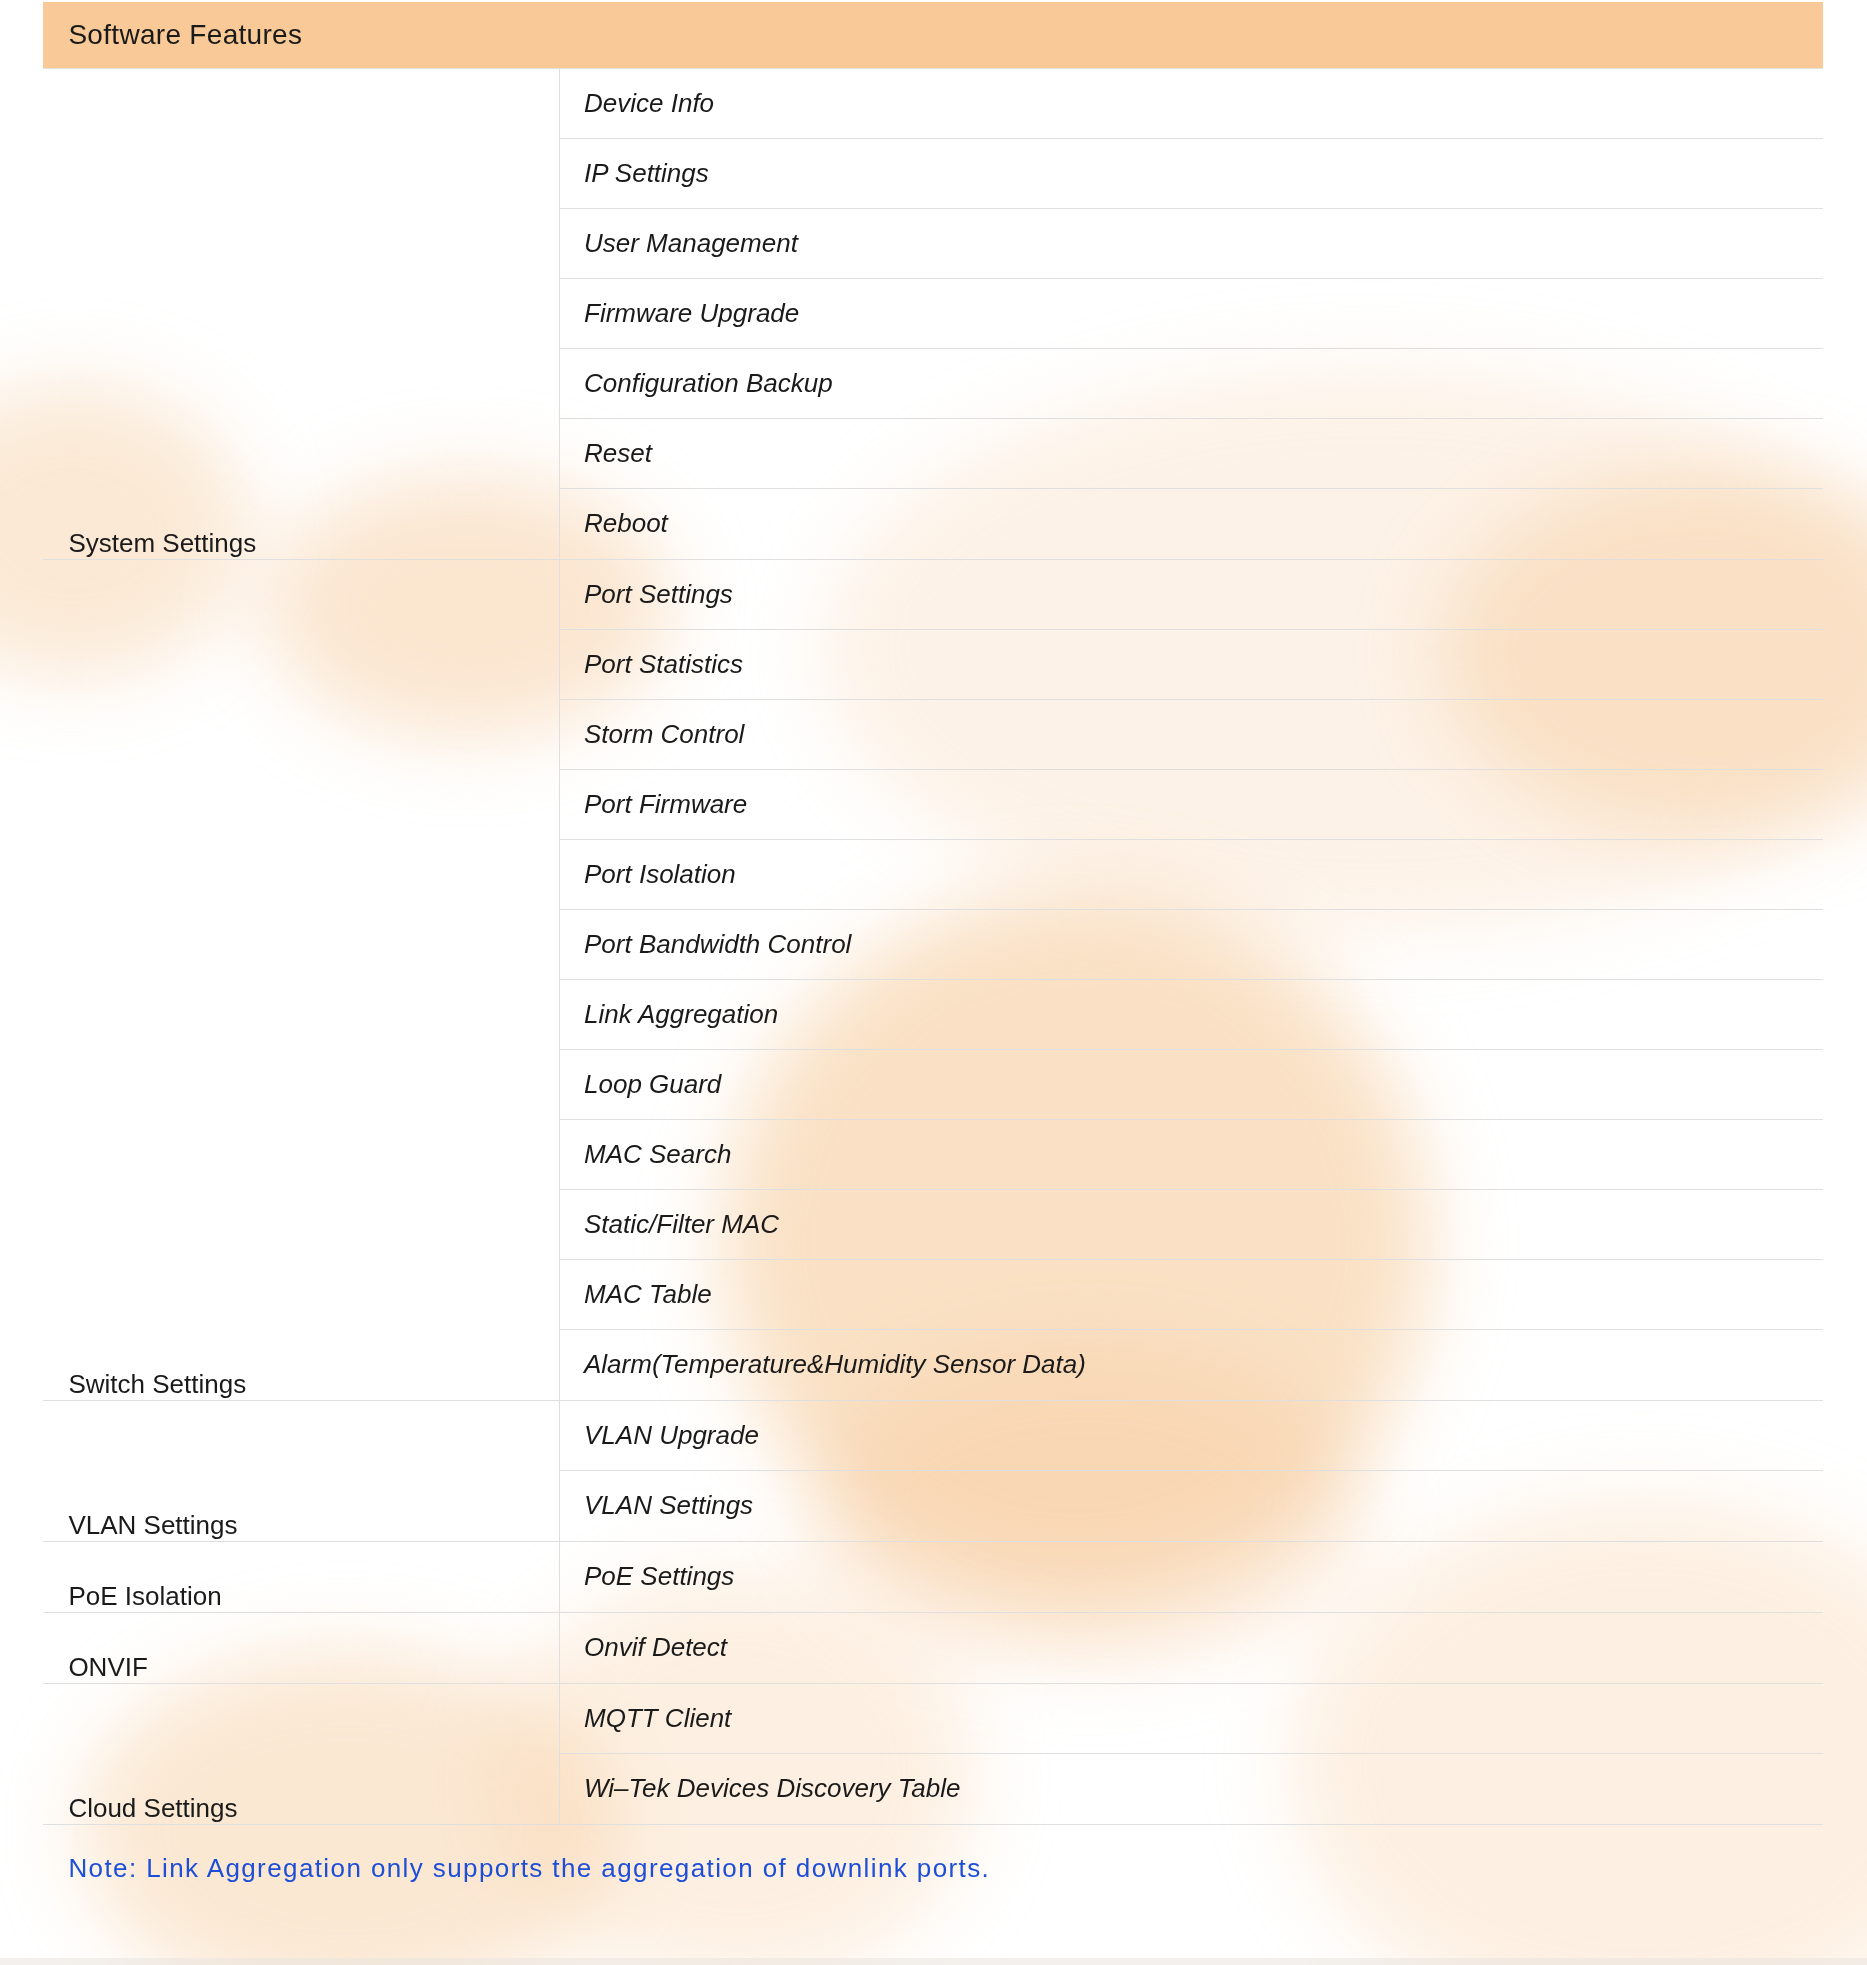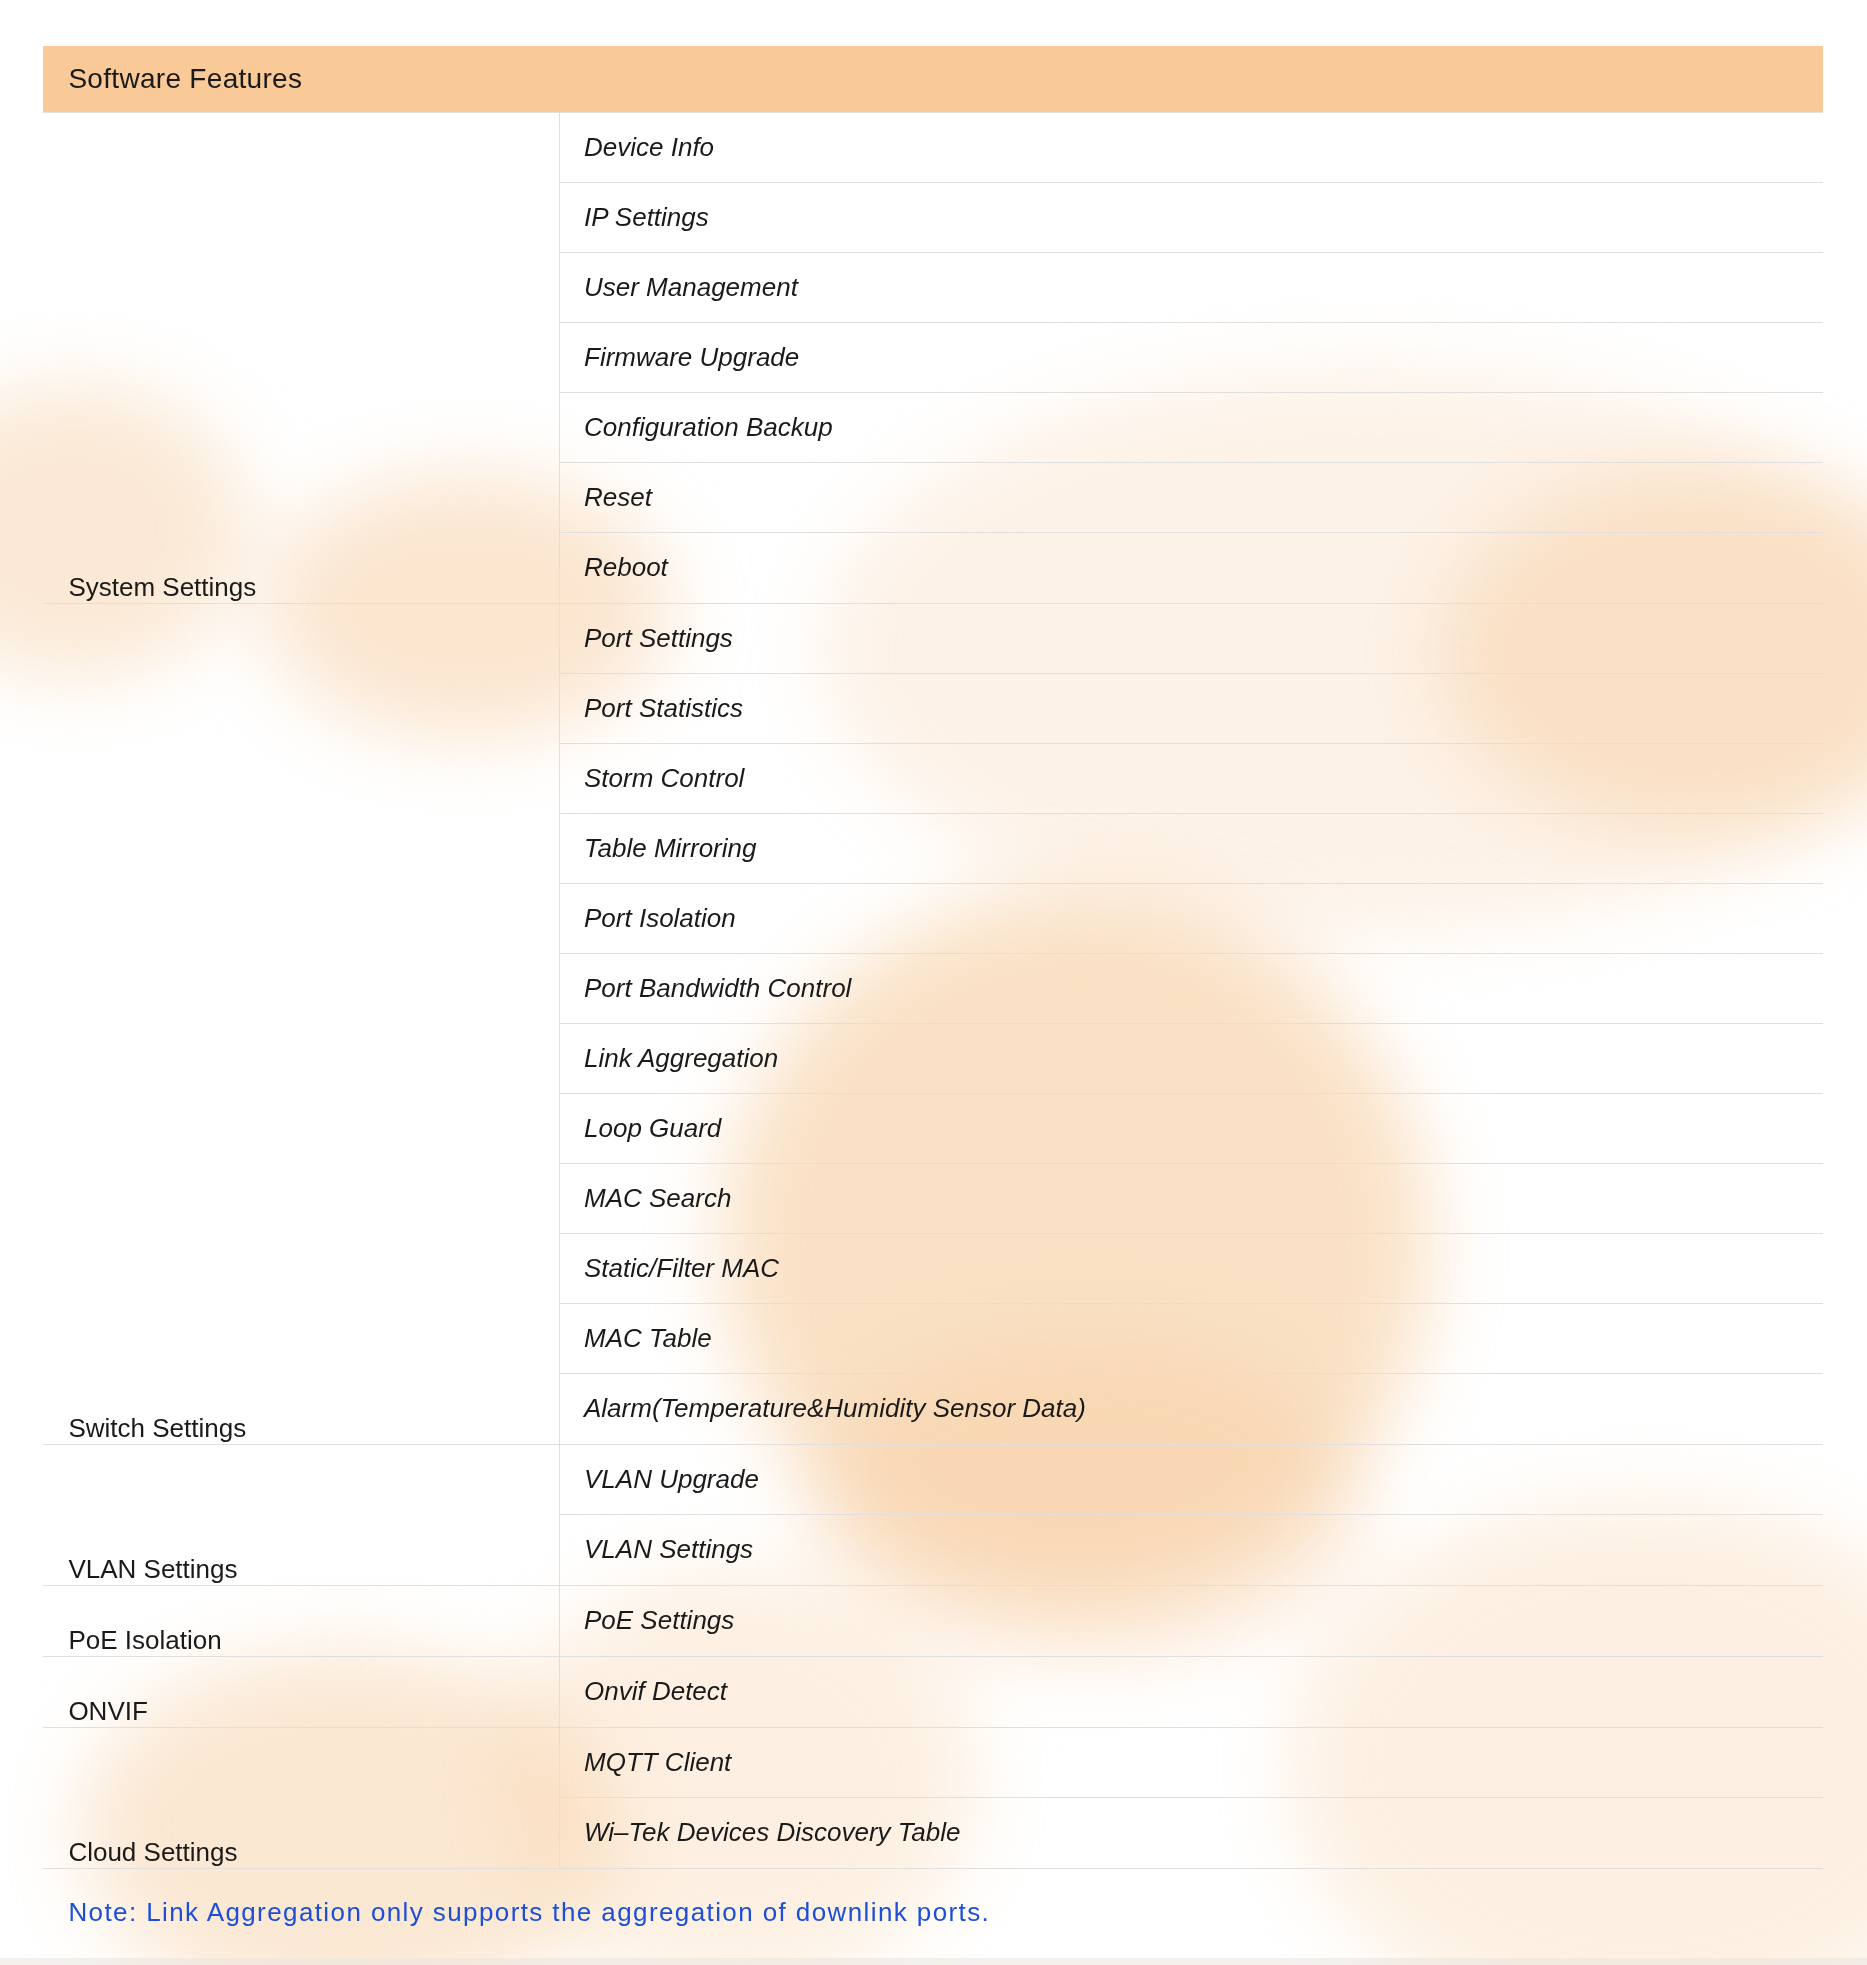--- a/index.html
+++ b/index.html
@@ -22,21 +22,21 @@
   .b4 { left: 1440px; top: 469px;  width: 537px;  height: 367px;  background: rgba(246,199,150,0.42); }
   .b5 { left: 723px; top: 892px; width: 706px; height: 706px; background: rgba(245,195,140,0.50); }
   .b6 { left: 819px; top: 1344px; width: 537px;  height: 316px;  background: rgba(246,199,150,0.35); }
   .b7 { left: 79px;  top: 1649px; width: 537px;  height: 362px;  background: rgba(246,199,150,0.42); }
   .b8 { left: 1288px; top: 1497px; width: 706px; height: 537px;  background: rgba(247,205,160,0.30); }
   .b9 { left: 497px;  top: 1570px; width: 480px;  height: 418px;  background: rgba(247,205,160,0.30); }
   .bottom-strip { position: absolute; left: 0; bottom: 0; width: 100%; height: 6.8px;
                   background: #e9e4de; opacity: 0.55; z-index: 2; }
 
   
-  .sheet { position: absolute; left: 43px; top: 1.7px; width: 1780px; z-index: 1; margin-top: 44px; }
+  .sheet { position: absolute; left: 43px; top: 1.7px; width: 1780px; z-index: 1; }
 
   .thead {
     height: 67px;
     background: #f9ca97;
     display: flex; align-items: center;
     padding-left: 25.4px;
     font-size: 28px;
     letter-spacing: 0.3px;
     border-bottom: 1.7px solid #e4e0da;
   }
@@ -127,21 +127,21 @@
         <div class="row">
             <span>Port Settings</span>
           </div>
         <div class="row">
             <span>Port Statistics</span>
           </div>
         <div class="row">
             <span>Storm Control</span>
           </div>
         <div class="row">
-            <span>Table Mirroring</span>
+            <span>Port Firmware</span>
           </div>
         <div class="row">
             <span>Port Isolation</span>
           </div>
         <div class="row">
             <span>Port Bandwidth Control</span>
           </div>
         <div class="row">
             <span>Link Aggregation</span>
           </div>

